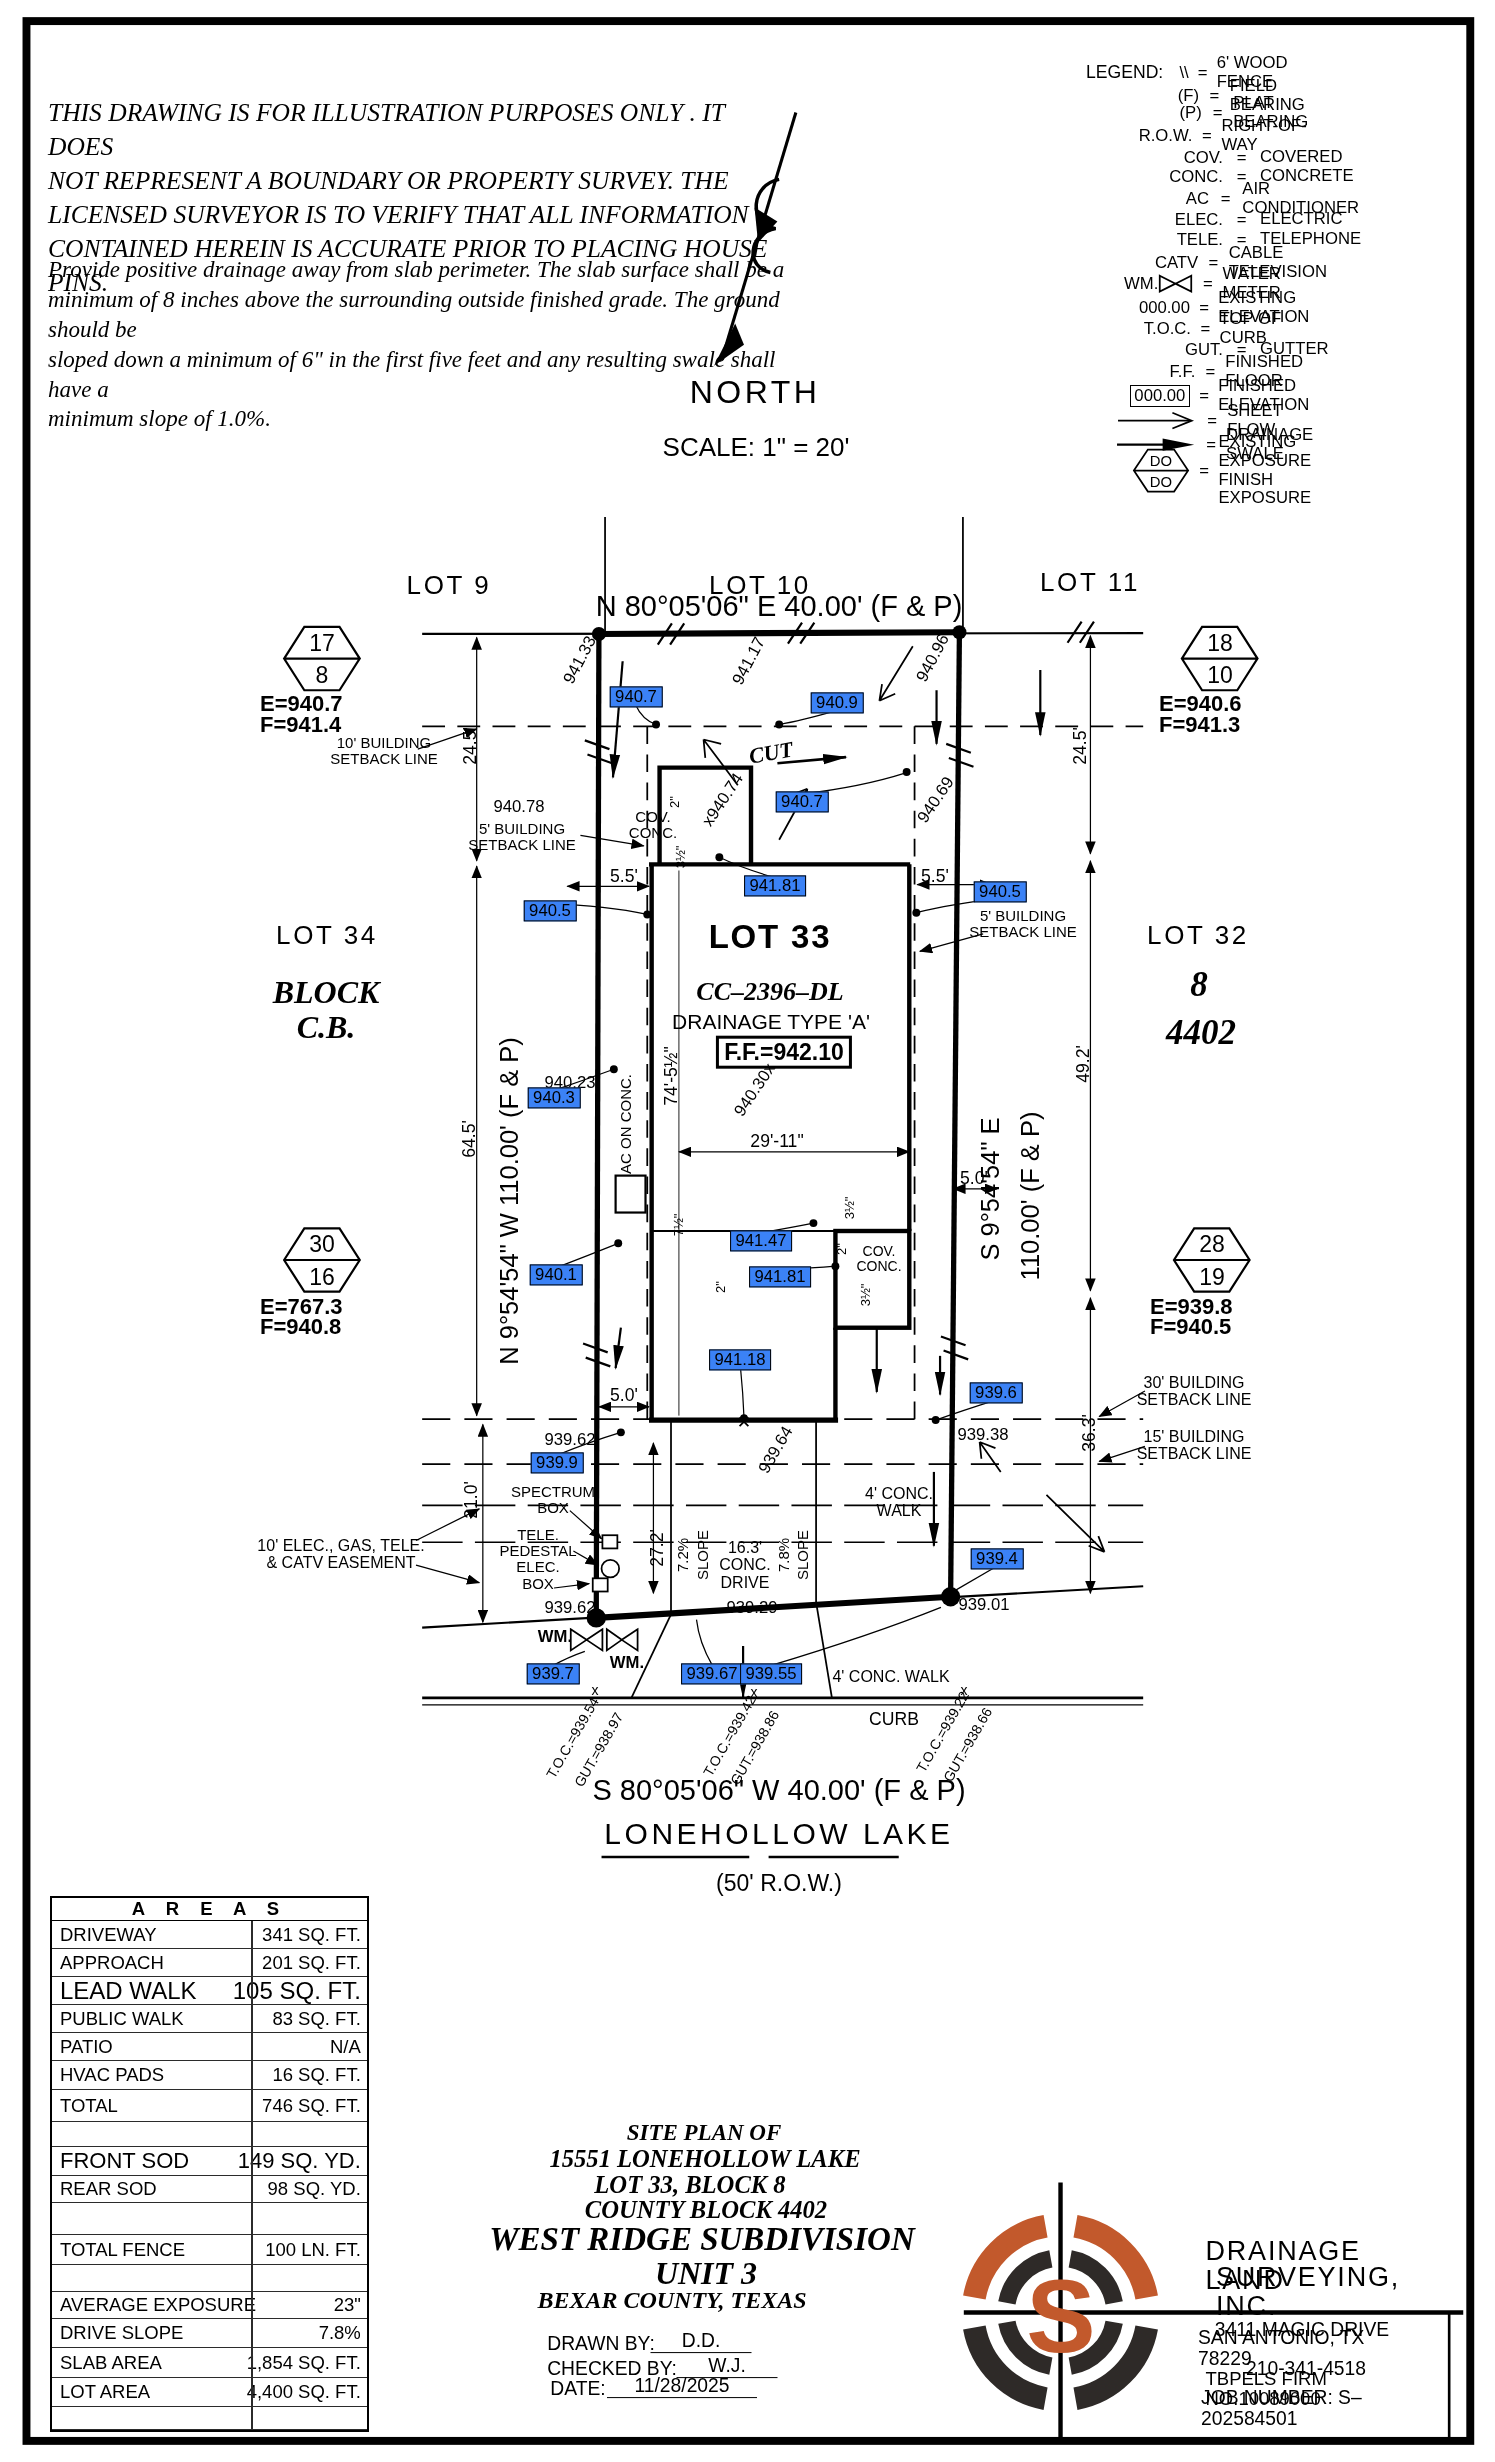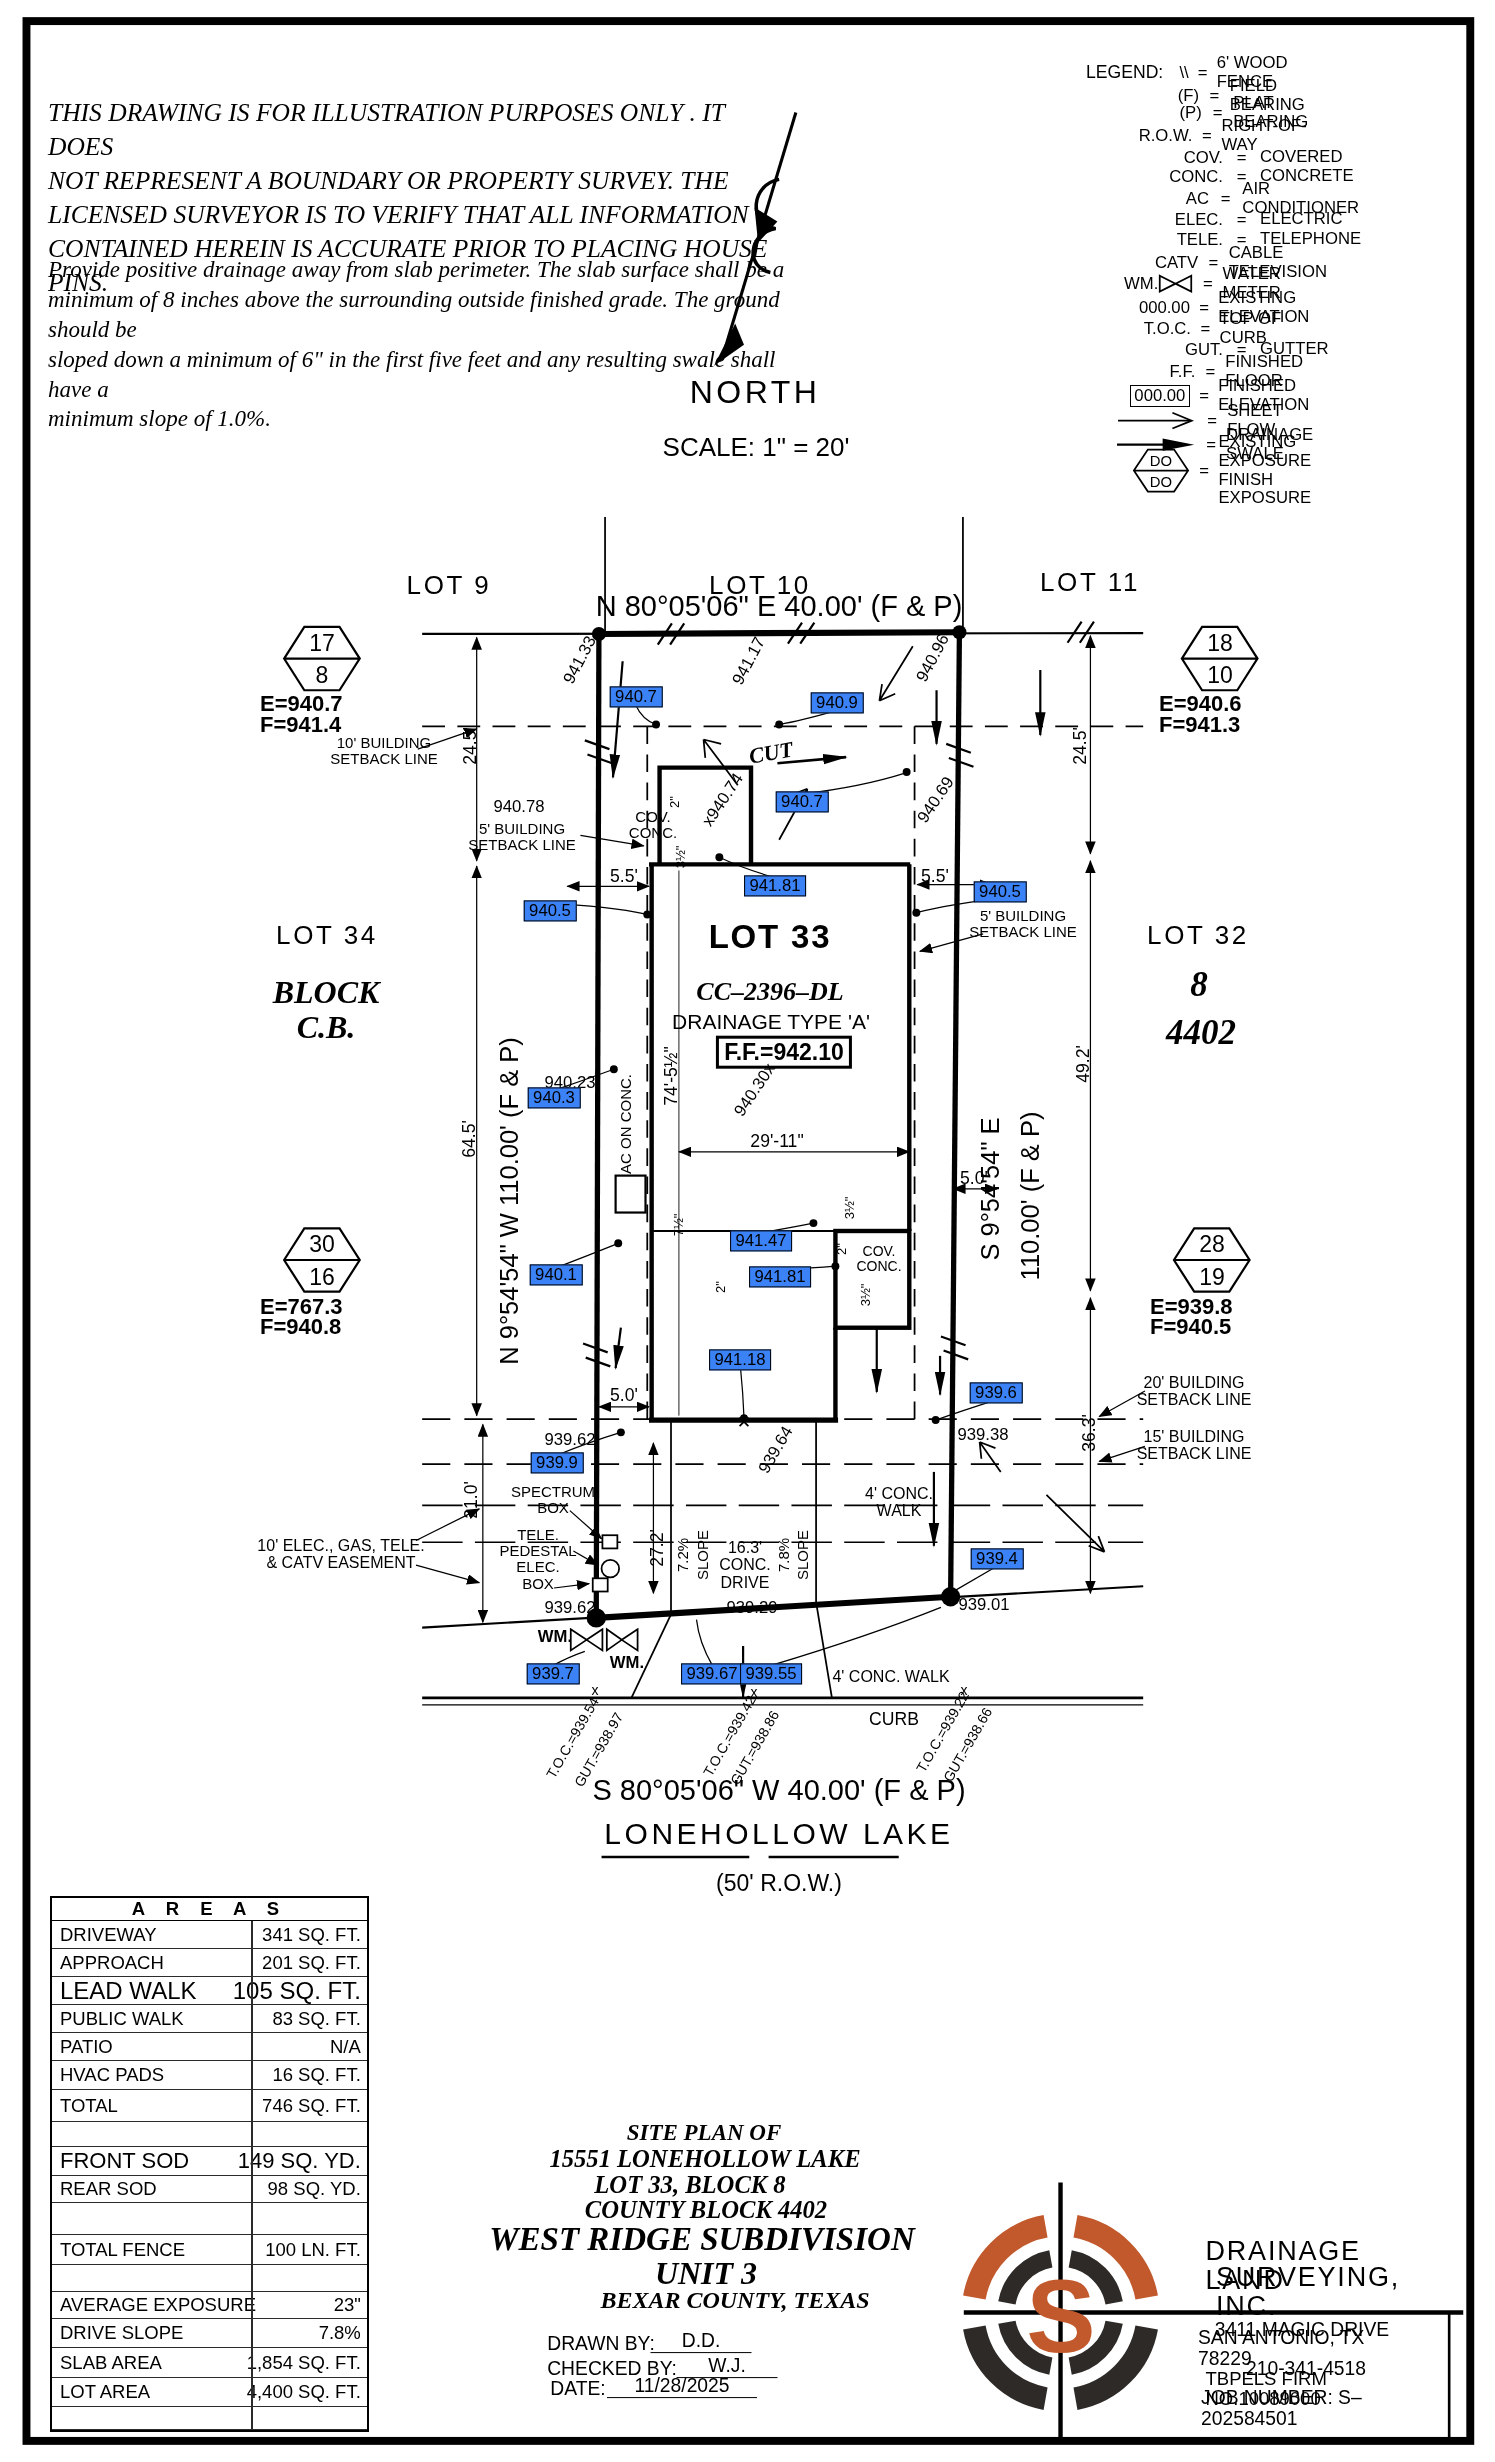--- a/index.html
+++ b/index.html
@@ -505,21 +505,21 @@
       <div class="ann" style="left: 703px; top: 1555px; font-size: 15px; transform: translate(-50%, -50%) rotate(-90deg);">SLOPE</div>
       <div class="ann" style="left: 745px; top: 1565px; font-size: 16px; transform: translate(-50%, -50%) rotate(0deg); text-align: center;">16.3'
 CONC.
 DRIVE</div>
       <div class="ann" style="left: 784px; top: 1555px; font-size: 15px; transform: translate(-50%, -50%) rotate(-90deg);">7.8%</div>
       <div class="ann" style="left: 803px; top: 1555px; font-size: 15px; transform: translate(-50%, -50%) rotate(-90deg);">SLOPE</div>
       <div class="ann" style="left: 776px; top: 1450px; font-size: 16.7px; transform: translate(-50%, -50%) rotate(-60deg);">939.64</div>
       <div class="ann" style="left: 752px; top: 1608px; font-size: 16.7px; transform: translate(-50%, -50%) rotate(0deg);">939.29</div>
       <div class="ann" style="left: 899px; top: 1502px; font-size: 16px; transform: translate(-50%, -50%) rotate(0deg); text-align: center;">4' CONC.
 WALK</div>
-      <div class="ann" style="left: 1194px; top: 1391px; font-size: 16px; transform: translate(-50%, -50%) rotate(0deg); text-align: center;">20' BUILDING
+      <div class="ann" style="left: 1194px; top: 1391px; font-size: 16px; transform: translate(-50%, -50%) rotate(0deg); text-align: center;">30' BUILDING
 SETBACK LINE</div>
       <div class="ann" style="left: 1194px; top: 1445px; font-size: 16px; transform: translate(-50%, -50%) rotate(0deg); text-align: center;">15' BUILDING
 SETBACK LINE</div>
       <div class="ann box" style="left: 996px; top: 1393px; font-size: 16.7px; transform: translate(-50%, -50%) rotate(0deg);">939.6</div>
       <div class="ann" style="left: 983px; top: 1435px; font-size: 16.7px; transform: translate(-50%, -50%) rotate(0deg);">939.38</div>
       <div class="ann" style="left: 1089px; top: 1433px; font-size: 17.6px; transform: translate(-50%, -50%) rotate(-90deg);">36.3'</div>
       <div class="ann box" style="left: 997px; top: 1559px; font-size: 16.7px; transform: translate(-50%, -50%) rotate(0deg);">939.4</div>
       <div class="ann" style="left: 984px; top: 1605px; font-size: 16.7px; transform: translate(-50%, -50%) rotate(0deg);">939.01</div>
       <div class="ann" style="left: 341px; top: 1554px; font-size: 16px; transform: translate(-50%, -50%) rotate(0deg); text-align: center;">10' ELEC., GAS, TELE.
 &amp; CATV EASEMENT</div>
@@ -542,21 +542,21 @@
       <div class="ann" style="left: 964px; top: 1691px; font-size: 14px; transform: translate(-50%, -50%) rotate(0deg);">x</div>
       <div class="ann" style="left: 779px; top: 1791px; font-size: 29px; transform: translate(-50%, -50%) rotate(0deg);">S 80°05'06" W 40.00' (F &amp; P)</div>
       <div class="ann" style="left: 779px; top: 1834px; font-size: 30px; transform: translate(-50%, -50%) rotate(0deg); letter-spacing: 3.5px;">LONEHOLLOW LAKE</div>
       <div class="ann" style="left: 779px; top: 1883px; font-size: 23px; transform: translate(-50%, -50%) rotate(0deg);">(50' R.O.W.)</div>
       <div class="ann si" style="left: 704px; top: 2133px; font-size: 23px; transform: translate(-50%, -50%) rotate(0deg);">SITE PLAN OF</div>
       <div class="ann si" style="left: 705px; top: 2159px; font-size: 24.6px; transform: translate(-50%, -50%) rotate(0deg);">15551 LONEHOLLOW LAKE</div>
       <div class="ann si" style="left: 690px; top: 2185px; font-size: 24.6px; transform: translate(-50%, -50%) rotate(0deg);">LOT 33, BLOCK 8</div>
       <div class="ann si" style="left: 706px; top: 2210px; font-size: 24.6px; transform: translate(-50%, -50%) rotate(0deg);">COUNTY BLOCK 4402</div>
       <div class="ann si" style="left: 702px; top: 2240px; font-size: 33px; transform: translate(-50%, -50%) rotate(0deg);">WEST RIDGE SUBDIVISION</div>
       <div class="ann si" style="left: 706px; top: 2273px; font-size: 32px; transform: translate(-50%, -50%) rotate(0deg);">UNIT 3</div>
-      <div class="ann si" style="left: 735px; top: 2301px; font-size: 24px; transform: translate(-50%, -50%) rotate(0deg);">BEXAR COUNTY, TEXAS</div>
+      <div class="ann si" style="left: 672px; top: 2301px; font-size: 24px; transform: translate(-50%, -50%) rotate(0deg);">BEXAR COUNTY, TEXAS</div>
       <div class="ann" style="left: 601px; top: 2344px; font-size: 19.3px; transform: translate(-50%, -50%) rotate(0deg);">DRAWN BY:</div>
       <div class="ann" style="left: 701px; top: 2342px; font-size: 19.3px; transform: translate(-50%, -50%) rotate(0deg); border-bottom: 1.8px solid rgb(0, 0, 0); min-width: 101px; text-align: center;">D.D.</div>
       <div class="ann" style="left: 612px; top: 2369px; font-size: 19.3px; transform: translate(-50%, -50%) rotate(0deg);">CHECKED BY:</div>
       <div class="ann" style="left: 727px; top: 2367px; font-size: 19.3px; transform: translate(-50%, -50%) rotate(0deg); border-bottom: 1.8px solid rgb(0, 0, 0); min-width: 101px; text-align: center;">W.J.</div>
       <div class="ann" style="left: 578px; top: 2389px; font-size: 19.3px; transform: translate(-50%, -50%) rotate(0deg);">DATE:</div>
       <div class="ann" style="left: 682px; top: 2387px; font-size: 19.3px; transform: translate(-50%, -50%) rotate(0deg); border-bottom: 1.8px solid rgb(0, 0, 0); min-width: 150px; text-align: center;">11/28/2025</div>
       <div class="ann" style="left: 1302px; top: 2266px; font-size: 27px; transform: translate(-50%, -50%) rotate(0deg); letter-spacing: 1.8px;">DRAINAGE LAND</div>
       <div class="ann" style="left: 1309px; top: 2292px; font-size: 27px; transform: translate(-50%, -50%) rotate(0deg); letter-spacing: 1.8px;">SURVEYING, INC.</div>
       <div class="ann" style="left: 1302px; top: 2330px; font-size: 19.3px; transform: translate(-50%, -50%) rotate(0deg);">3411 MAGIC DRIVE</div>
       <div class="ann" style="left: 1297px; top: 2349px; font-size: 19.3px; transform: translate(-50%, -50%) rotate(0deg);">SAN ANTONIO, TX 78229</div>

